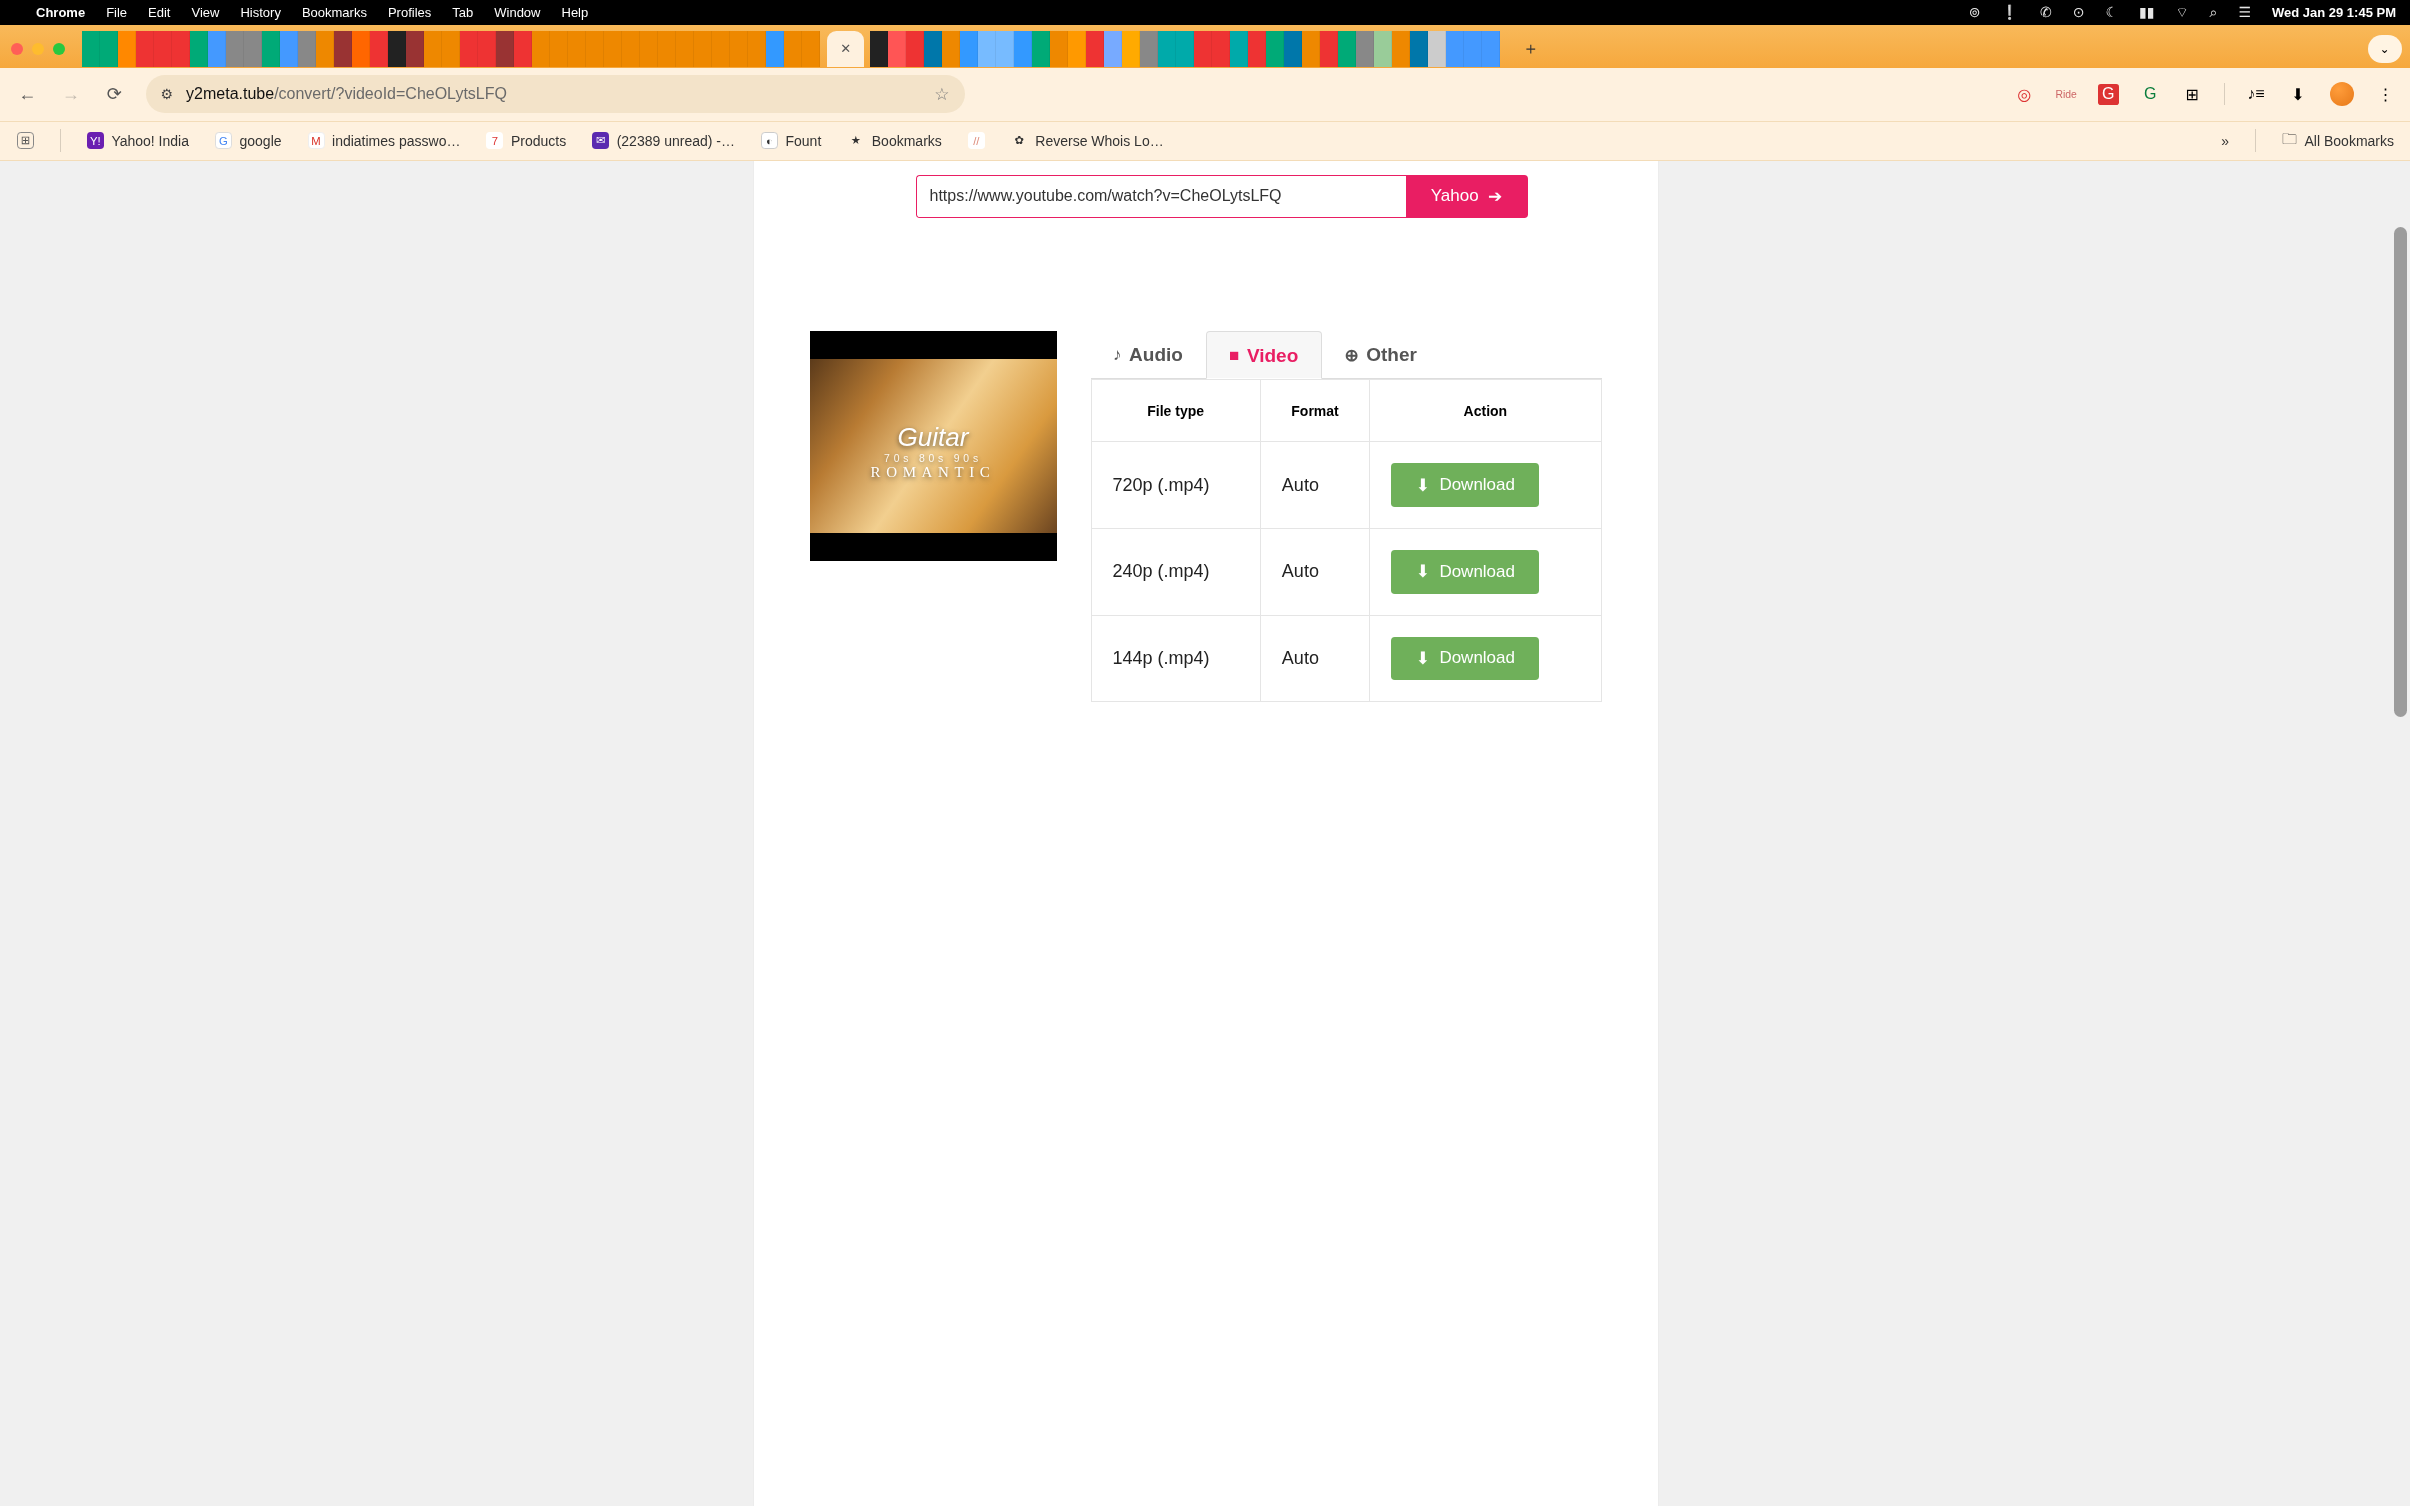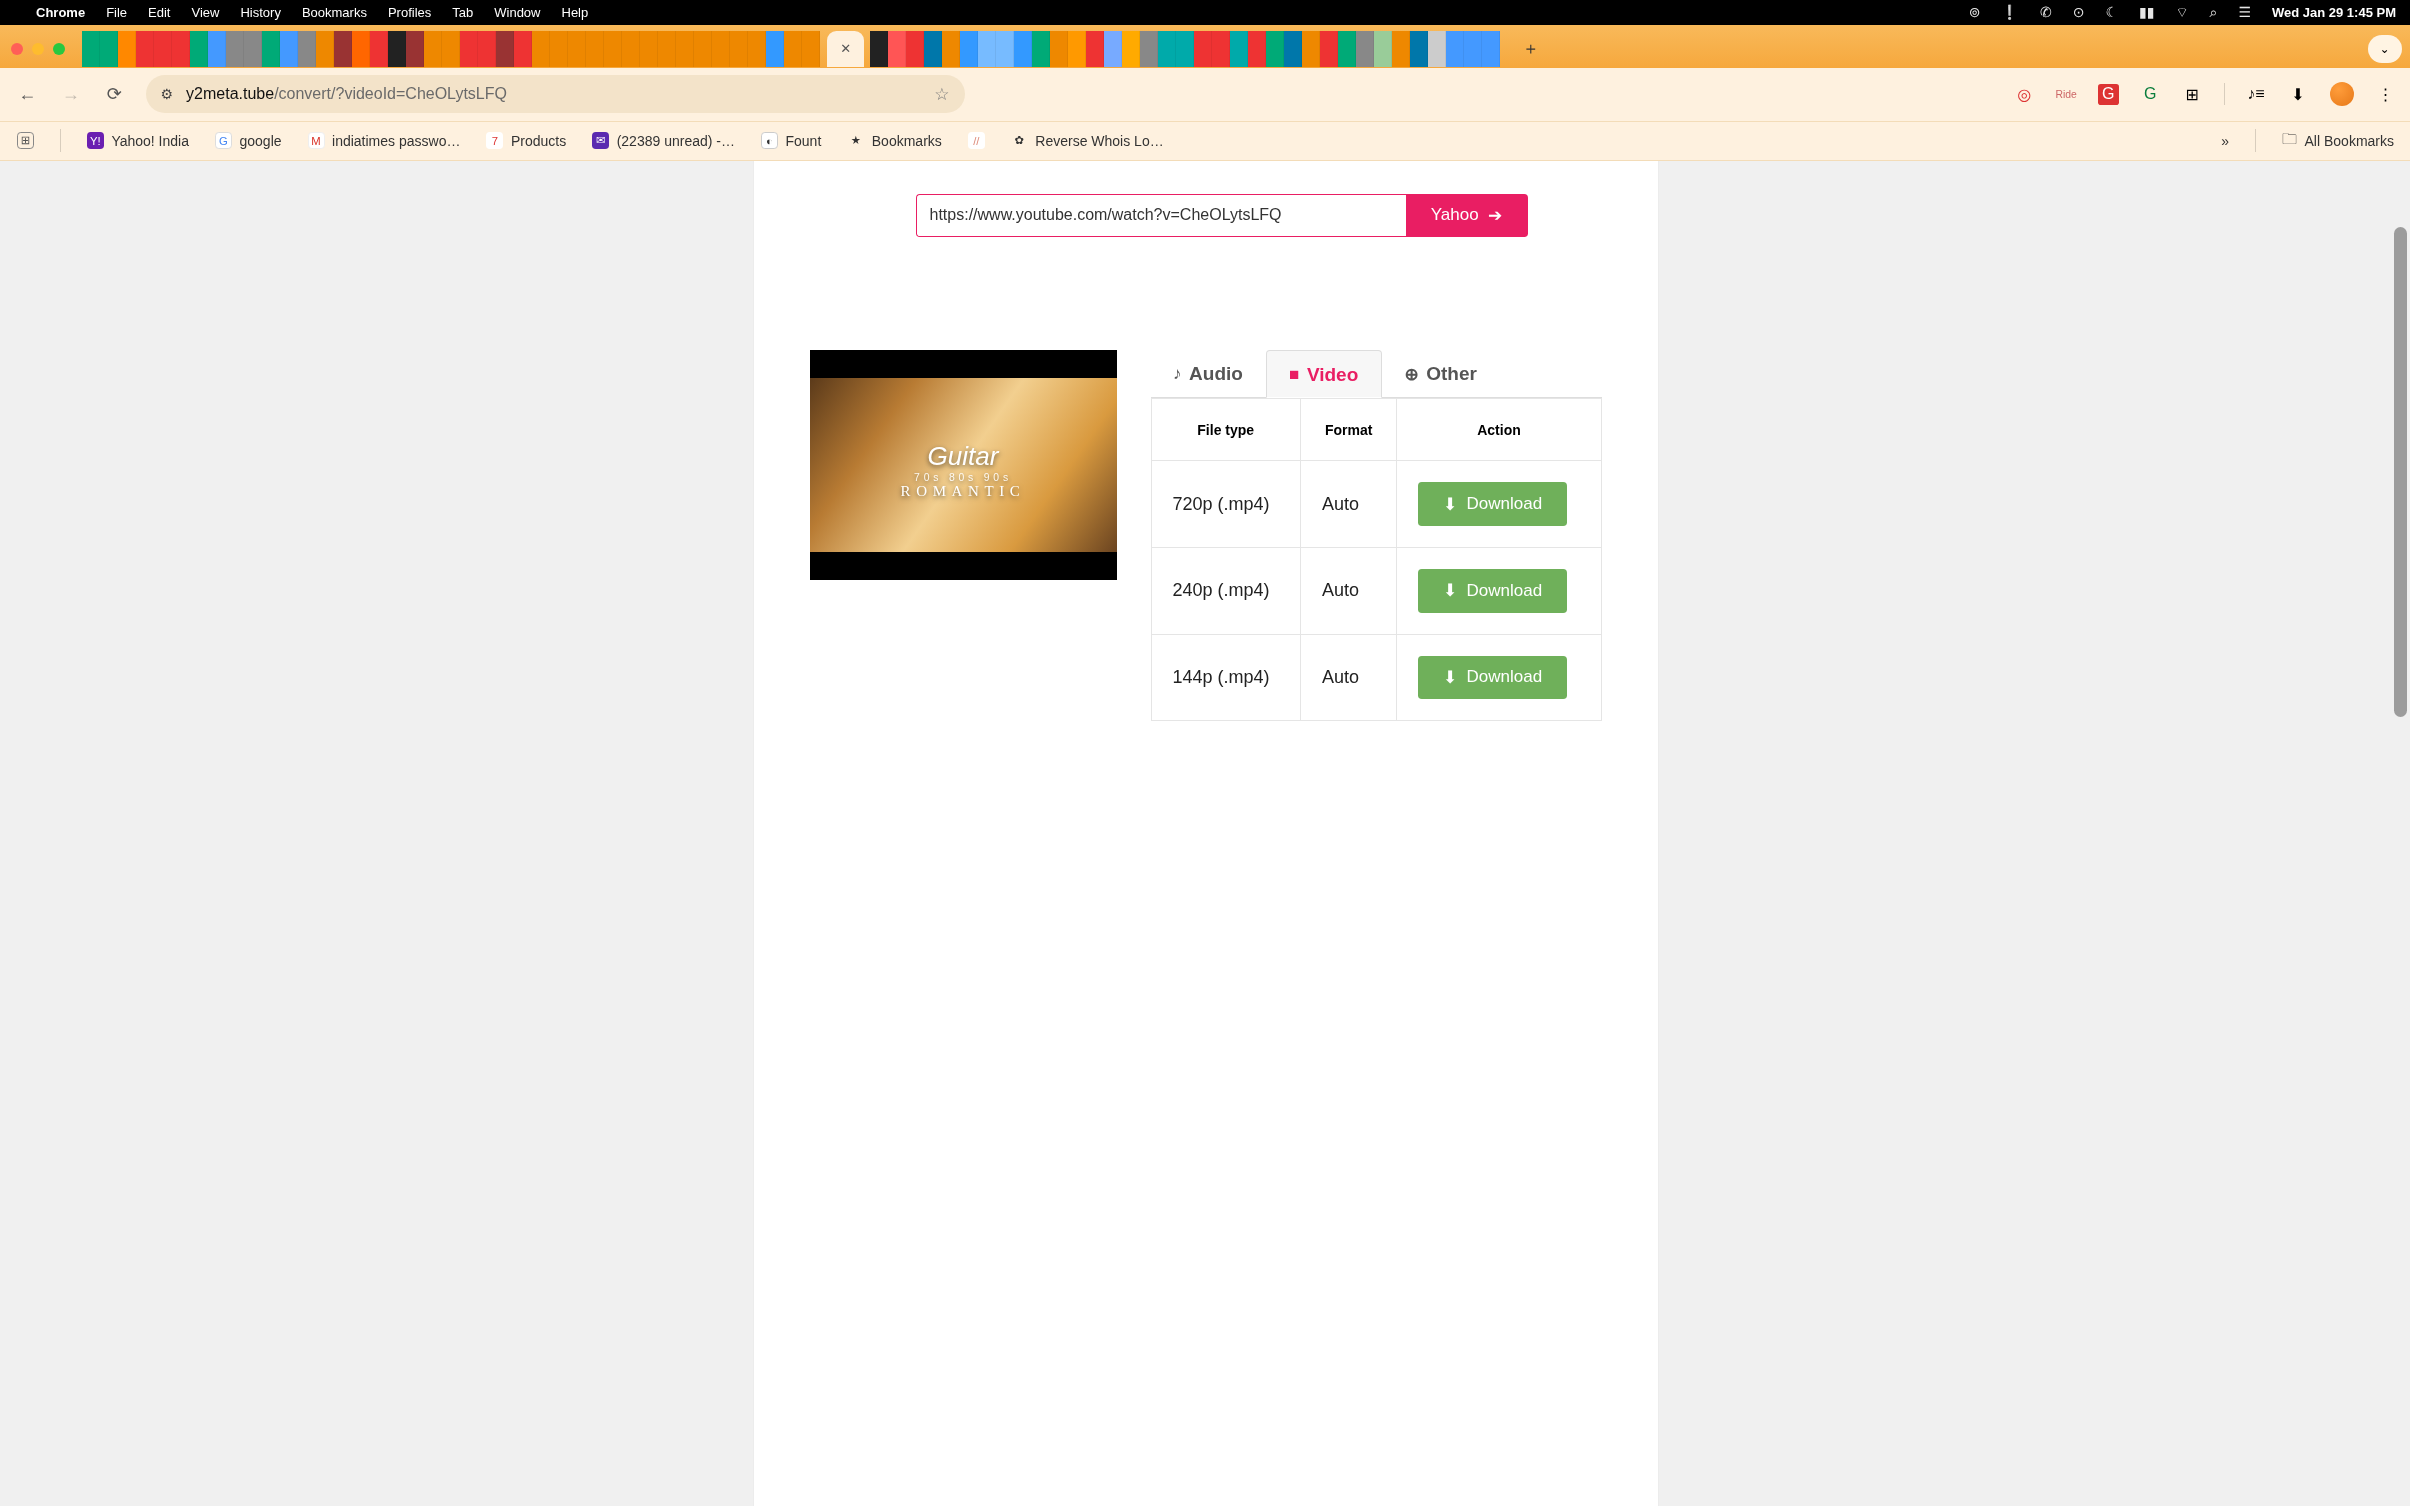--- a/index.html
+++ b/index.html
@@ -49,28 +49,28 @@
   .bookmarks .bm .bicon { width: 17px; height: 17px; border-radius: 3.8px; display:flex; align-items:center; justify-content:center; font-size: 11.3px; color: #fff; }
   .bookmarks .spacer { flex: 1; }
   .allbm { display:flex; align-items:center; gap: 7.5px; }
 
   
   .page { width: 100%; height: calc(1507px - 24.5px - 43px - 53px - 40px); background: #f0f0f0; position: relative; overflow-y: auto; }
   .scroll-track { position: absolute; right: 3.8px; top: 0; width: 13px; height: 100%; }
   .scroll-thumb { position: absolute; right: 0; top: 66px; width: 13px; height: 490px; background: rgba(0,0,0,.35); border-radius: 6.6px; }
 
   .content-card { width: 904px; margin: 0 auto; background: #fff; padding: 9.4px 0 38px; min-height: 100%; box-shadow: 0 0 0 0.9px rgba(0,0,0,0.02); }
-  .search-row { display:flex; justify-content:center; align-items:center; margin-top: 24px; padding-left: 32px; }
+  .search-row { display:flex; justify-content:center; align-items:center; margin-top: 5px; padding-left: 32px; }
   .url-input { width: 490px; height: 43px; border: 1.9px solid #e91e63; border-right: none; border-top-left-radius: 3.8px; border-bottom-left-radius: 3.8px; padding: 0 13px; font-size: 16px; color: #333; outline: none; }
   .start-btn { height: 43px; width: 122px; background: #e91e63; color: #fff; font-size: 17px; border: none; border-top-right-radius: 3.8px; border-bottom-right-radius: 3.8px; display:flex; align-items:center; justify-content:center; gap: 9.4px; cursor: pointer; }
   .terms-line { text-align:center; margin-top: 13px; font-size: 15px; color: #555; }
   .terms-line .link { color: #8e3ea8; }
 
   .result-area { display:flex; gap: 34px; margin: 113px 56px 0; align-items: flex-start; }
-  .thumb { width: 307px; height: 230px; background: #000; position: relative; overflow:hidden; }
+  .thumb { width: 247px; height: 230px; background: #000; position: relative; overflow:hidden; }
   .thumb-inner { position:absolute; top: 28px; bottom: 28px; left: 0; right: 0; background: linear-gradient(125deg, #5b3a1a 0%, #b87b33 25%, #f2cf8f 50%, #d99a3f 75%, #6b4420 100%); }
   .thumb-text { position:absolute; left:0; right:0; top: 50%; transform: translateY(-40%); text-align:center; color: #fff; font-family: cursive; font-size: 26px; font-style: italic; text-shadow: 0 1.9px 5.6px rgba(0,0,0,.6); }
   .thumb-sub { display:block; font-family: sans-serif; font-size: 10.4px; letter-spacing: 3.8px; font-style: normal; opacity:.9; }
   .thumb-rom { display:block; font-family: serif; font-size: 15px; letter-spacing: 5.6px; font-style: normal; }
 
   .tabs-table { flex: 1; }
   .dl-tabs { display:flex; border-bottom: 0.9px solid #ddd; }
   .dl-tab { padding: 13px 22.6px 11.3px; font-size: 19px; font-weight: 700; color: #555; display:flex; align-items:center; gap: 7.5px; position: relative; }
   .dl-tab.active { color: #e91e63; background: #f7f7f7; border: 0.9px solid #ddd; border-bottom: 0.9px solid #fff; margin-bottom: -0.9px; border-top-left-radius: 3.8px; border-top-right-radius: 3.8px; }
   .dl-tab .ico { font-size: 17px; }

